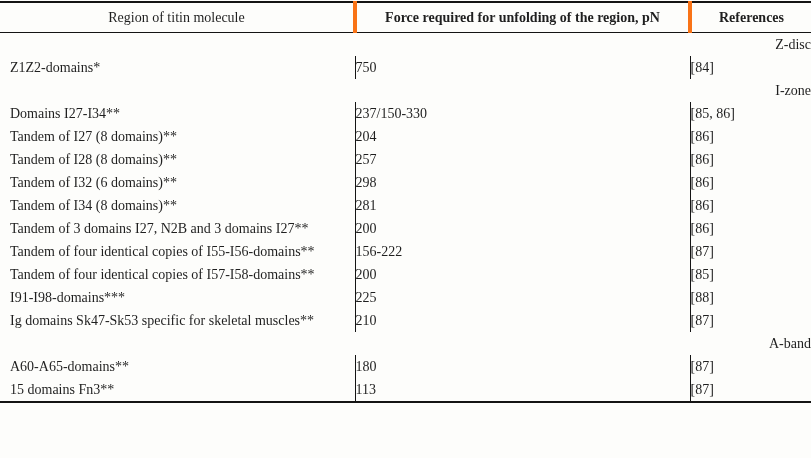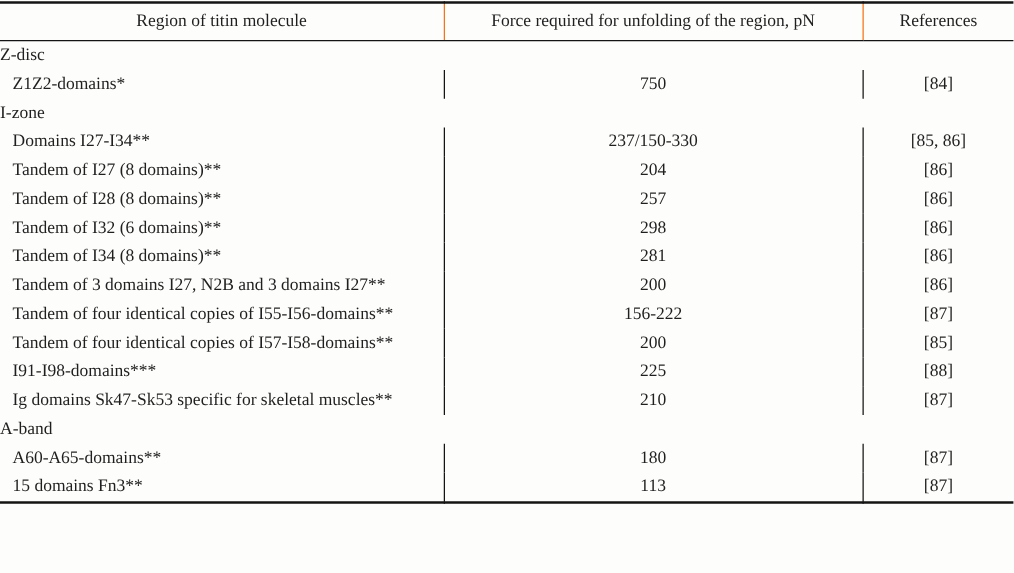--- a/index.html
+++ b/index.html
@@ -31,39 +31,38 @@
   col.c3 { width: 121px; }
 
   thead th {
     font-weight: normal;
     text-align: center;
     height: 29px;
     padding: 0 4px;
     border-bottom: 1px solid #141414;
     vertical-align: middle;
   }
-  thead th + th { border-left: 1px solid #f97316; }
+  thead th + th { border-left: 4px solid #f97316; font-weight: bold; }
 
   tbody td {
     height: 23px;
     padding: 0;
     vertical-align: middle;
     white-space: nowrap;
     overflow: hidden;
   }
   tr.section-row td {
-    text-align: left;
+    text-align: right;
   }
   tr.data-row td.cell-region {
     text-align: left;
     padding-left: 10px;
   }
   tr.data-row td.cell-force,
   tr.data-row td.cell-refs {
-    text-align: center;
     margin-top: 29px;
   }
   tr.data-row td + td { border-left: 1px solid #141414; }
 </style>
 </head>
 <body>
 
 <div class="page">
   <table class="titin-table">
     <colgroup>

